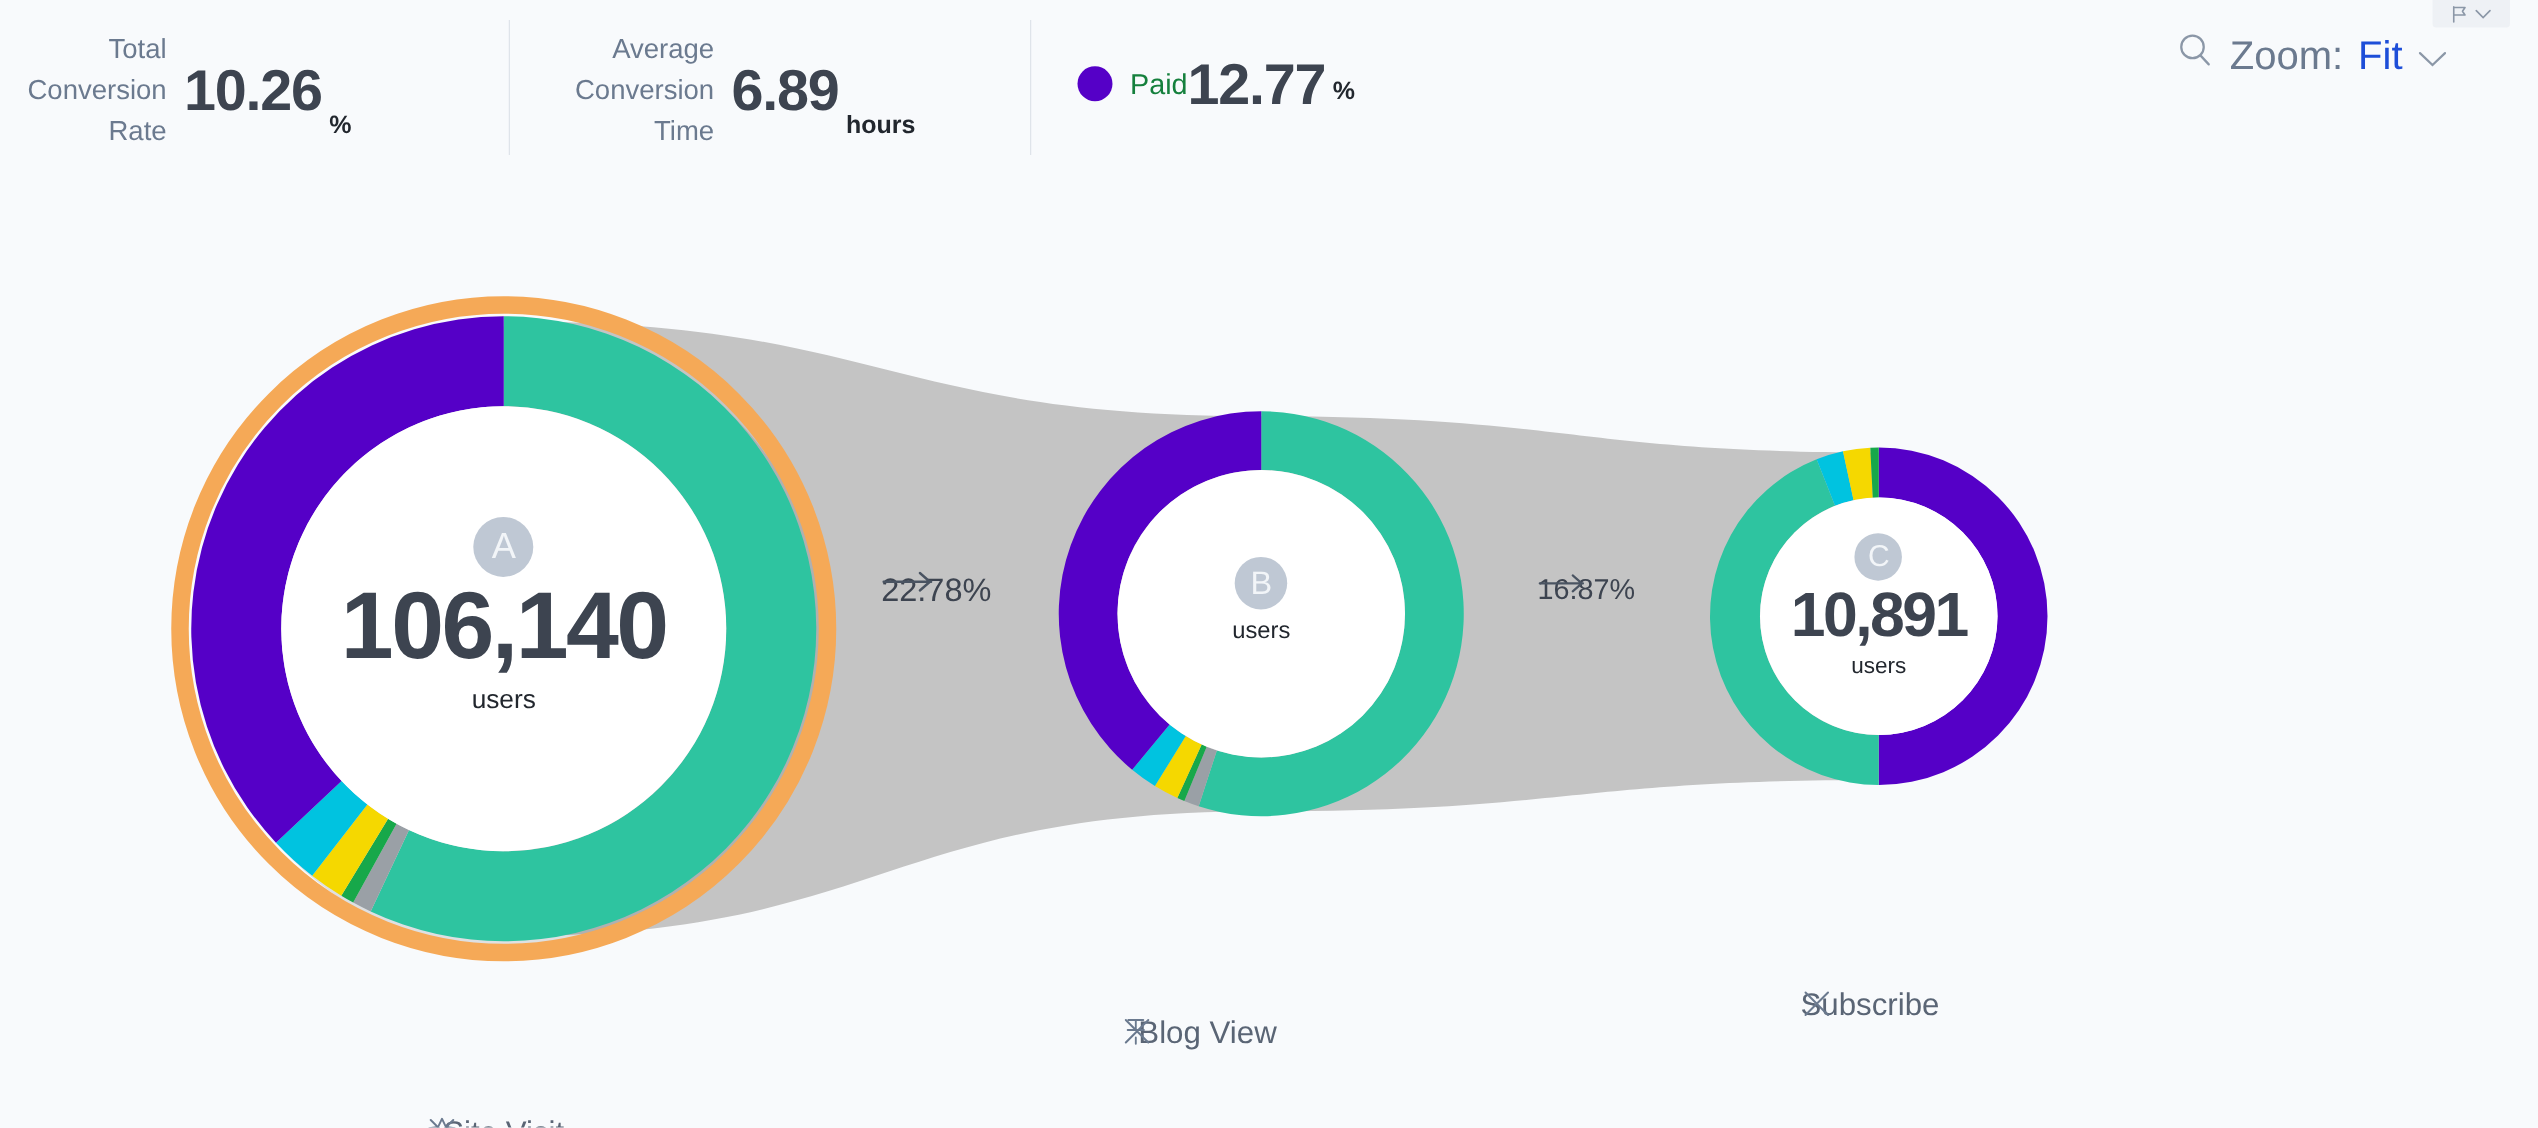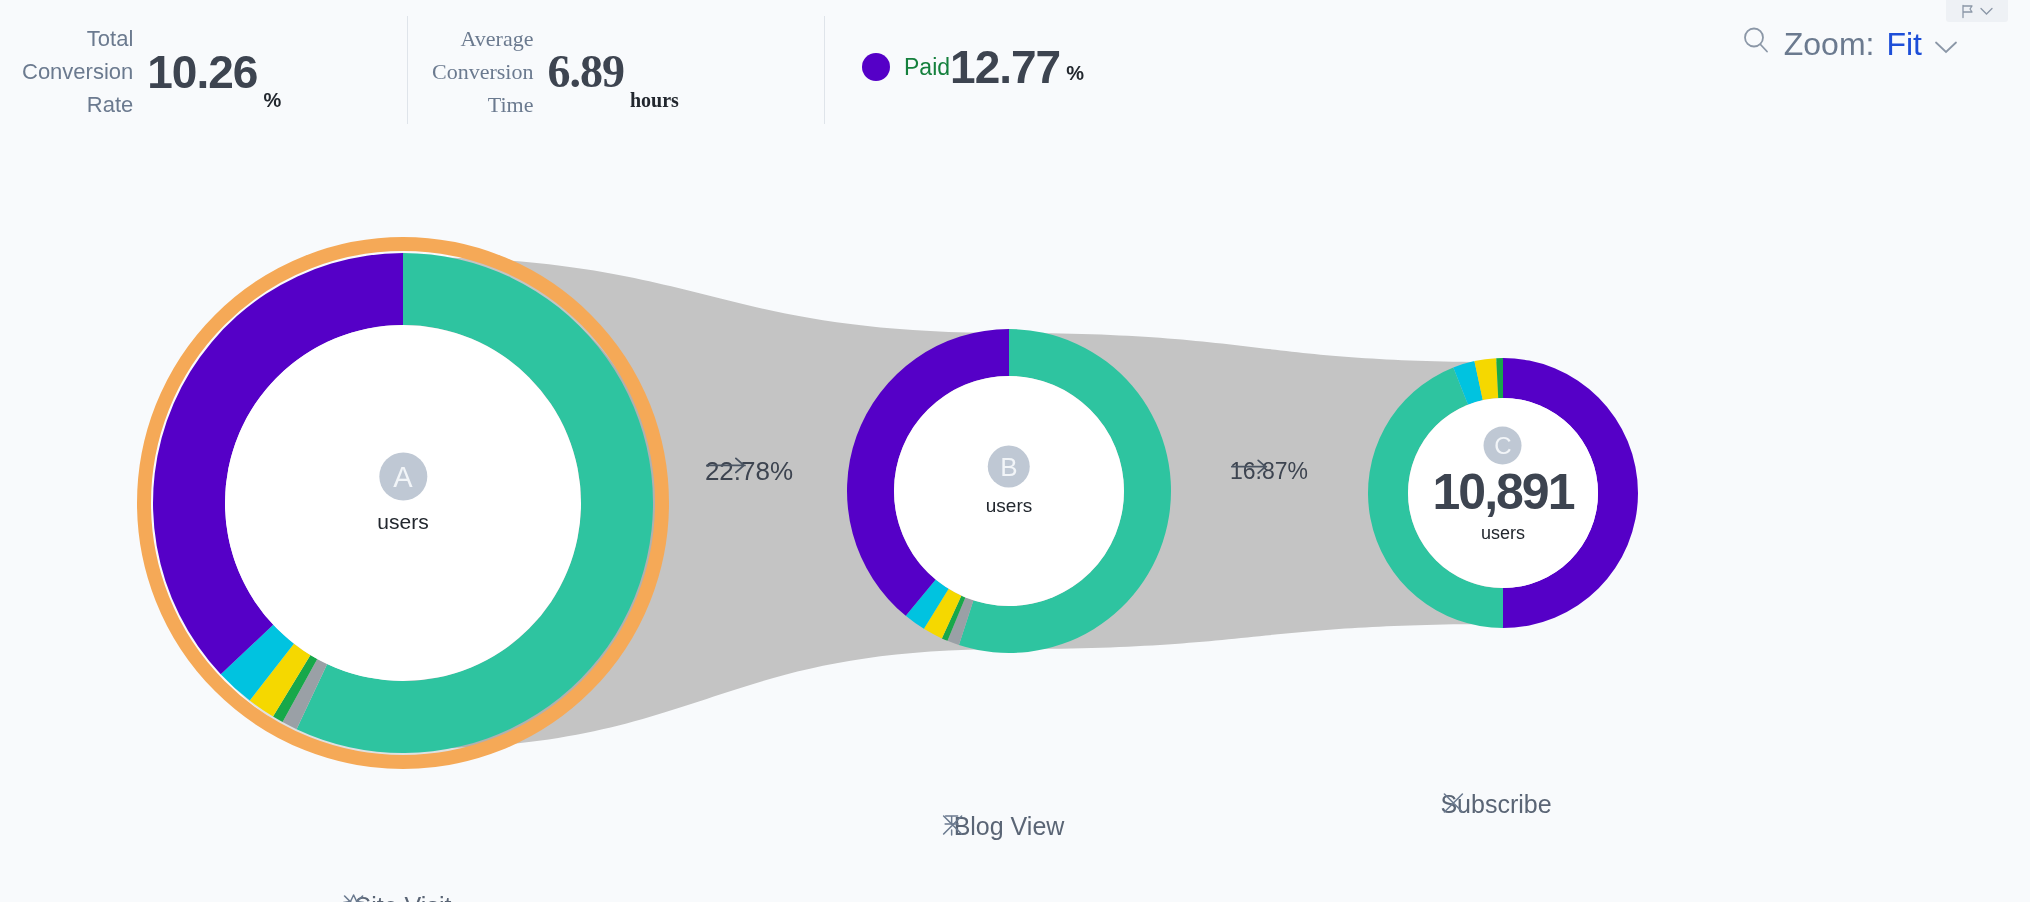--- a/index.html
+++ b/index.html
@@ -119,21 +119,21 @@
   <div class="metric" style="left:22px;">
     <div class="mlabel">Total
 Conversion
 Rate</div>
     <div class="mvalue">10.26</div>
     <div class="munit">%</div>
   </div>
 
   <div class="divider" style="left:407px;"></div>
 
-  <div class="metric" style="left:432px;font-family:Liberation Serif, serif;">
+  <div class="metric" style="left:460px;">
     <div class="mlabel">Average
 Conversion
 Time</div>
     <div class="mvalue">6.89</div>
     <div class="munit">hours</div>
   </div>
 
   <div class="divider" style="left:824px;"></div>
 
   <div class="metric" style="left:862px;top:40px;">
@@ -206,20 +206,21 @@
           L 1482.8593245574048 260.15952826102165 A 95 95 0 0 0 1468.0281674949556 264.6712338406161 Z" fill="#00c3e0"></path>
       <path d="M 1474.3790401605227 221.0688033182939 A 135 135 0 0 1 1496.217017045731 218.17051085818764
           L 1498.2267897729218 258.11998912242836 A 95 95 0 0 0 1482.8593245574048 260.15952826102165 Z" fill="#f5d800"></path>
       <path d="M 1496.217017045731 218.17051085818764 A 135 135 0 0 1 1503 218
           L 1503 258 A 95 95 0 0 0 1498.2267897729218 258.11998912242836 Z" fill="#17a84a"></path>
       <circle cx="1503" cy="353" r="95" fill="#ffffff"></circle>
     </svg>
 
   <div class="centerwrap" id="centerA" style="left:403px;top:353px;">
     <div class="badge">A</div>
+    <div class="bignum" style="font-size:76px;">106,140</div>
     <div class="unitsm">users</div>
   </div>
 
   <div class="centerwrap" id="centerB" style="left:1009px;top:341px;">
     <div class="badge" style="width:42px;height:42px;font-size:26px;">B</div>
     <div class="unitsm" style="font-size:19px;margin-top:7px;">users</div>
   </div>
 
   <div class="centerwrap" id="centerC" style="left:1503px;top:345px;">
     <div class="badge" style="width:38px;height:38px;font-size:24px;">C</div>
@@ -252,21 +253,21 @@
         </svg>
     </span>
     <span class="ntext">Site Visit</span>
     <span>
       <svg width="26" height="26" viewBox="0 0 26 26">
           <path d="M4 4l18 18M22 4L4 22" fill="none" stroke="#6b7a8f" stroke-width="1.6" stroke-linecap="round"></path>
         </svg>
     </span>
   </div>
 
-  <div class="nodelabel" style="left:1009px;top:672px;justify-content:center;">
+  <div class="nodelabel" style="left:966px;top:672px;justify-content:center;">
     <span>
       <svg width="24" height="26" viewBox="0 0 24 26">
           <path d="M6 4h12M12 4v8M5.5 12h13M12 18v5" fill="none" stroke="#6b7a8f" stroke-width="1.5" stroke-linecap="round"></path>
         </svg>
     </span>
     <span class="ntext">Blog View</span>
     <span>
       <svg width="26" height="26" viewBox="0 0 26 26">
           <path d="M4 4l18 18M22 4L4 22" fill="none" stroke="#6b7a8f" stroke-width="1.6" stroke-linecap="round"></path>
         </svg>

